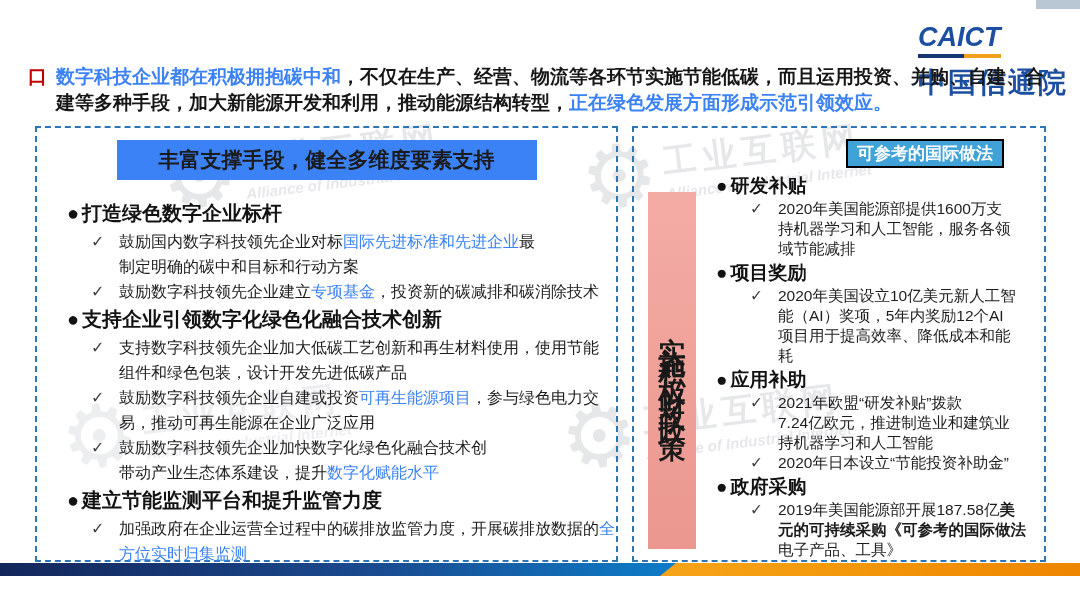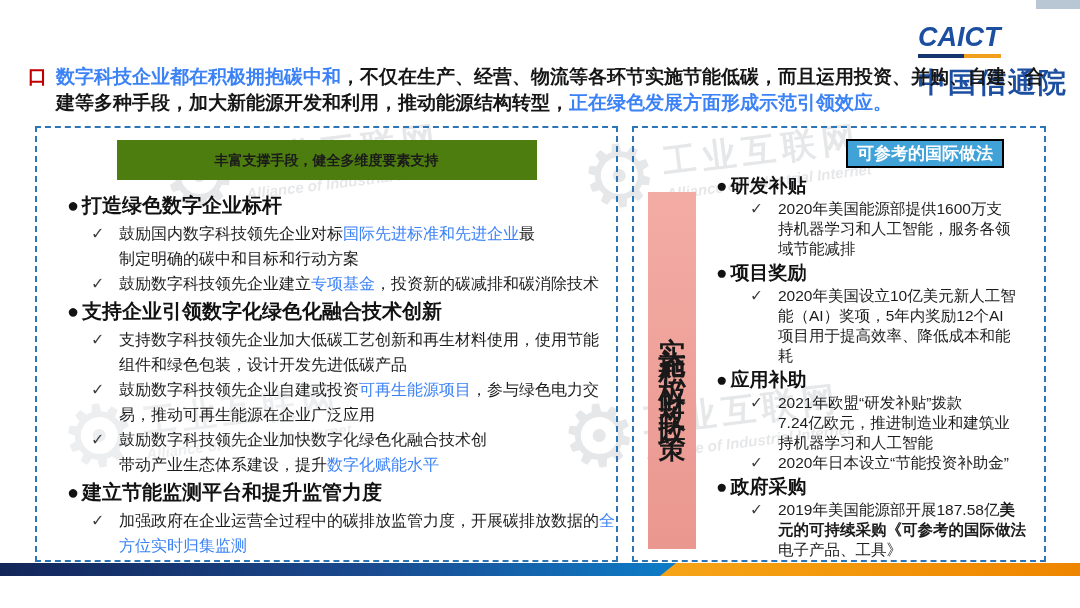--- a/index.html
+++ b/index.html
@@ -19,22 +19,22 @@
   
   .intro{position:absolute;left:28px;top:64px;width:1034px;font-size:19px;line-height:26px;
          font-weight:bold;color:#161616;padding-left:28px;box-sizing:border-box;}
   .intro-bullet{position:absolute;left:0;top:0;color:#c00000;}
 
   
   .panel{position:absolute;top:126px;height:436px;border:2px dashed #2e75b6;background:transparent;box-sizing:border-box;}
   .panel.left{left:35px;width:583px;}
   .panel.right{left:632px;width:414px;}
 
-  .band{margin:12px auto 12px;width:420px;height:40px;line-height:40px;text-align:center;
-        font-size:14px;font-weight:bold;color:#1b1b1b;background:#4d7c0f;}
+  .band{margin:12px auto 20px;width:420px;height:40px;line-height:40px;text-align:center;
+        font-size:21px;font-weight:bold;color:#1b1b1b;background:#3b82f6;}
 
   .topic-heading{display:flex;font-weight:bold;color:#121212;}
   .dot{margin-right:3px;}
   .sub{position:relative;color:#1c1c1c;word-break:break-all;}
   .check{position:absolute;color:#3c3c3c;}
 
   .left .items{padding:0 0 0 30px;}
   .left .topic-heading{font-size:20px;line-height:27px;margin:2px 0 2px;}
   .left .sub{font-size:16px;line-height:25px;padding-left:52px;width:497px;}
   .left .check{left:24px;}

